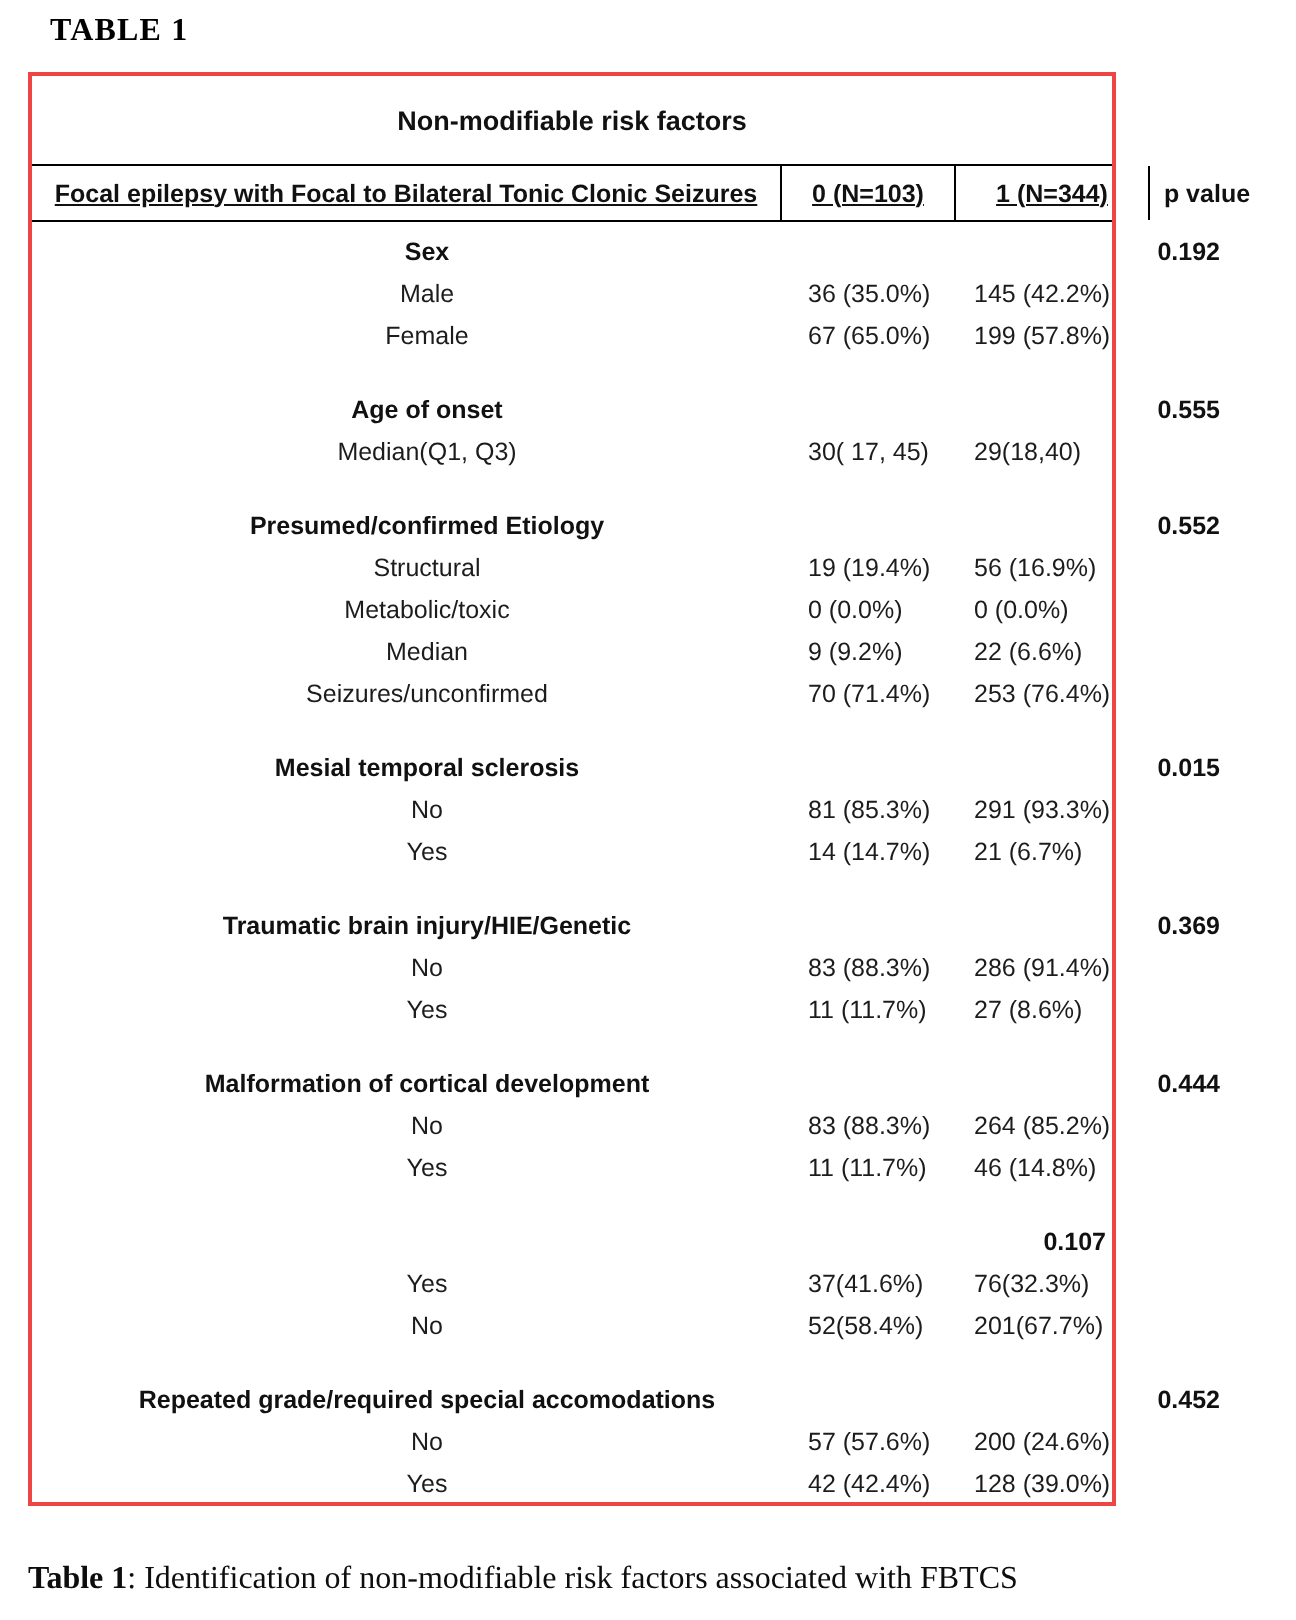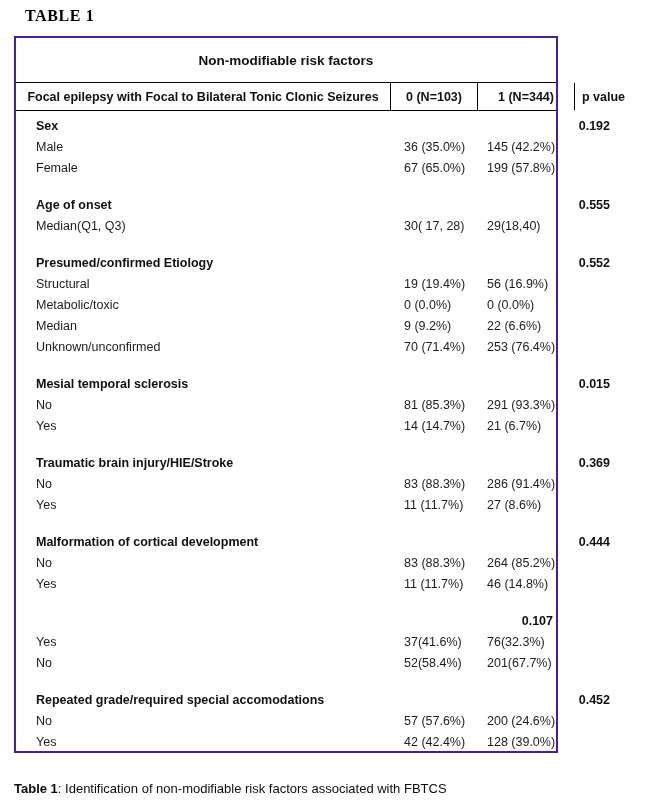--- a/index.html
+++ b/index.html
@@ -13,59 +13,59 @@
   }
   .doc-title {
     position: absolute; left: 25px; top: 7px;
     font-family: "Liberation Serif", serif;
     font-weight: 700; font-size: 16px; letter-spacing: 0.6px;
     color: #000;
   }
   .table-frame {
     position: absolute; left: 14px; top: 36px;
     width: 544px; height: 717px;
-    border: 2px solid #4c1d95;
+    border: 2px solid #ef4444;
     background: #fff;
   }
   .title-row {
     height: 45px;
     border-bottom: 1px solid #000;
     display: flex; align-items: center; justify-content: center;
     font-weight: 700; font-size: 13.5px; color: #111;
   }
   .header-row {
     display: grid;
     grid-template-columns: 375px 87px 97px 57px;
     height: 28px;
     border-bottom: 1px solid #000;
   }
   .header-cell {
     display: flex; align-items: center; justify-content: center;
     font-weight: 700; font-size: 12.5px; color: #111;
     white-space: nowrap;
   }
-  .header-cell.divider { border-right: 1px solid #000; }
+  .header-cell.divider { border-right: 1px solid #000; text-decoration: underline; }
   .tbody { padding-top: 4px; }
   .row {
     display: grid;
     grid-template-columns: 375px 87px 97px 57px;
     height: 21px;
     align-items: center;
     font-size: 12.5px;
   }
-  .cell-label { text-align: left; color: #1c1c1c; margin-left: 20px; }
+  .cell-label { text-align: center; color: #1c1c1c; margin-left: 20px; }
   .group-row .cell-label { font-weight: 700; color: #111; }
   .cell-v0 { padding-left: 13px; white-space: nowrap; color: #1c1c1c; }
   .cell-v1 { padding-left: 9px;  white-space: nowrap; color: #1c1c1c; }
   .cell-p  { text-align: right; padding-right: 22px; font-weight: 700; color: #111; white-space: nowrap; }
   .spacer { height: 16px; }
   .caption {
     position: absolute; left: 14px; top: 781px;
-    font-family: Liberation Sans, sans-serif;
-    font-size: 13px; color: #0d0d0d;
+    font-family: Liberation Serif, serif;
+    font-size: 16px; color: #0d0d0d;
     white-space: nowrap;
   }
   .caption b { font-weight: 700; }
 </style>
 </head>
 <body>
 
 <div class="doc-title">TABLE 1</div>
 
 <div class="table-frame">
@@ -102,21 +102,21 @@
     <div class="spacer"></div>
 
     <div class="row group-row">
       <div class="cell-label">Age of onset</div>
       <div class="cell-v0"></div>
       <div class="cell-v1"></div>
       <div class="cell-p">0.555</div>
     </div>
     <div class="row">
       <div class="cell-label">Median(Q1, Q3)</div>
-      <div class="cell-v0">30( 17, 28)</div>
+      <div class="cell-v0">30( 17, 45)</div>
       <div class="cell-v1">29(18,40)</div>
       <div class="cell-p"></div>
     </div>
     <div class="spacer"></div>
 
     <div class="row group-row">
       <div class="cell-label">Presumed/confirmed Etiology</div>
       <div class="cell-v0"></div>
       <div class="cell-v1"></div>
       <div class="cell-p">0.552</div>
@@ -133,21 +133,21 @@
       <div class="cell-v1">0 (0.0%)</div>
       <div class="cell-p"></div>
     </div>
     <div class="row">
       <div class="cell-label">Median</div>
       <div class="cell-v0">9 (9.2%)</div>
       <div class="cell-v1">22 (6.6%)</div>
       <div class="cell-p"></div>
     </div>
     <div class="row">
-      <div class="cell-label">Unknown/unconfirmed</div>
+      <div class="cell-label">Seizures/unconfirmed</div>
       <div class="cell-v0">70 (71.4%)</div>
       <div class="cell-v1">253 (76.4%)</div>
       <div class="cell-p"></div>
     </div>
     <div class="spacer"></div>
 
     <div class="row group-row">
       <div class="cell-label">Mesial temporal sclerosis</div>
       <div class="cell-v0"></div>
       <div class="cell-v1"></div>
@@ -161,21 +161,21 @@
     </div>
     <div class="row">
       <div class="cell-label">Yes</div>
       <div class="cell-v0">14 (14.7%)</div>
       <div class="cell-v1">21 (6.7%)</div>
       <div class="cell-p"></div>
     </div>
     <div class="spacer"></div>
 
     <div class="row group-row">
-      <div class="cell-label">Traumatic brain injury/HIE/Stroke</div>
+      <div class="cell-label">Traumatic brain injury/HIE/Genetic</div>
       <div class="cell-v0"></div>
       <div class="cell-v1"></div>
       <div class="cell-p">0.369</div>
     </div>
     <div class="row">
       <div class="cell-label">No</div>
       <div class="cell-v0">83 (88.3%)</div>
       <div class="cell-v1">286 (91.4%)</div>
       <div class="cell-p"></div>
     </div>

